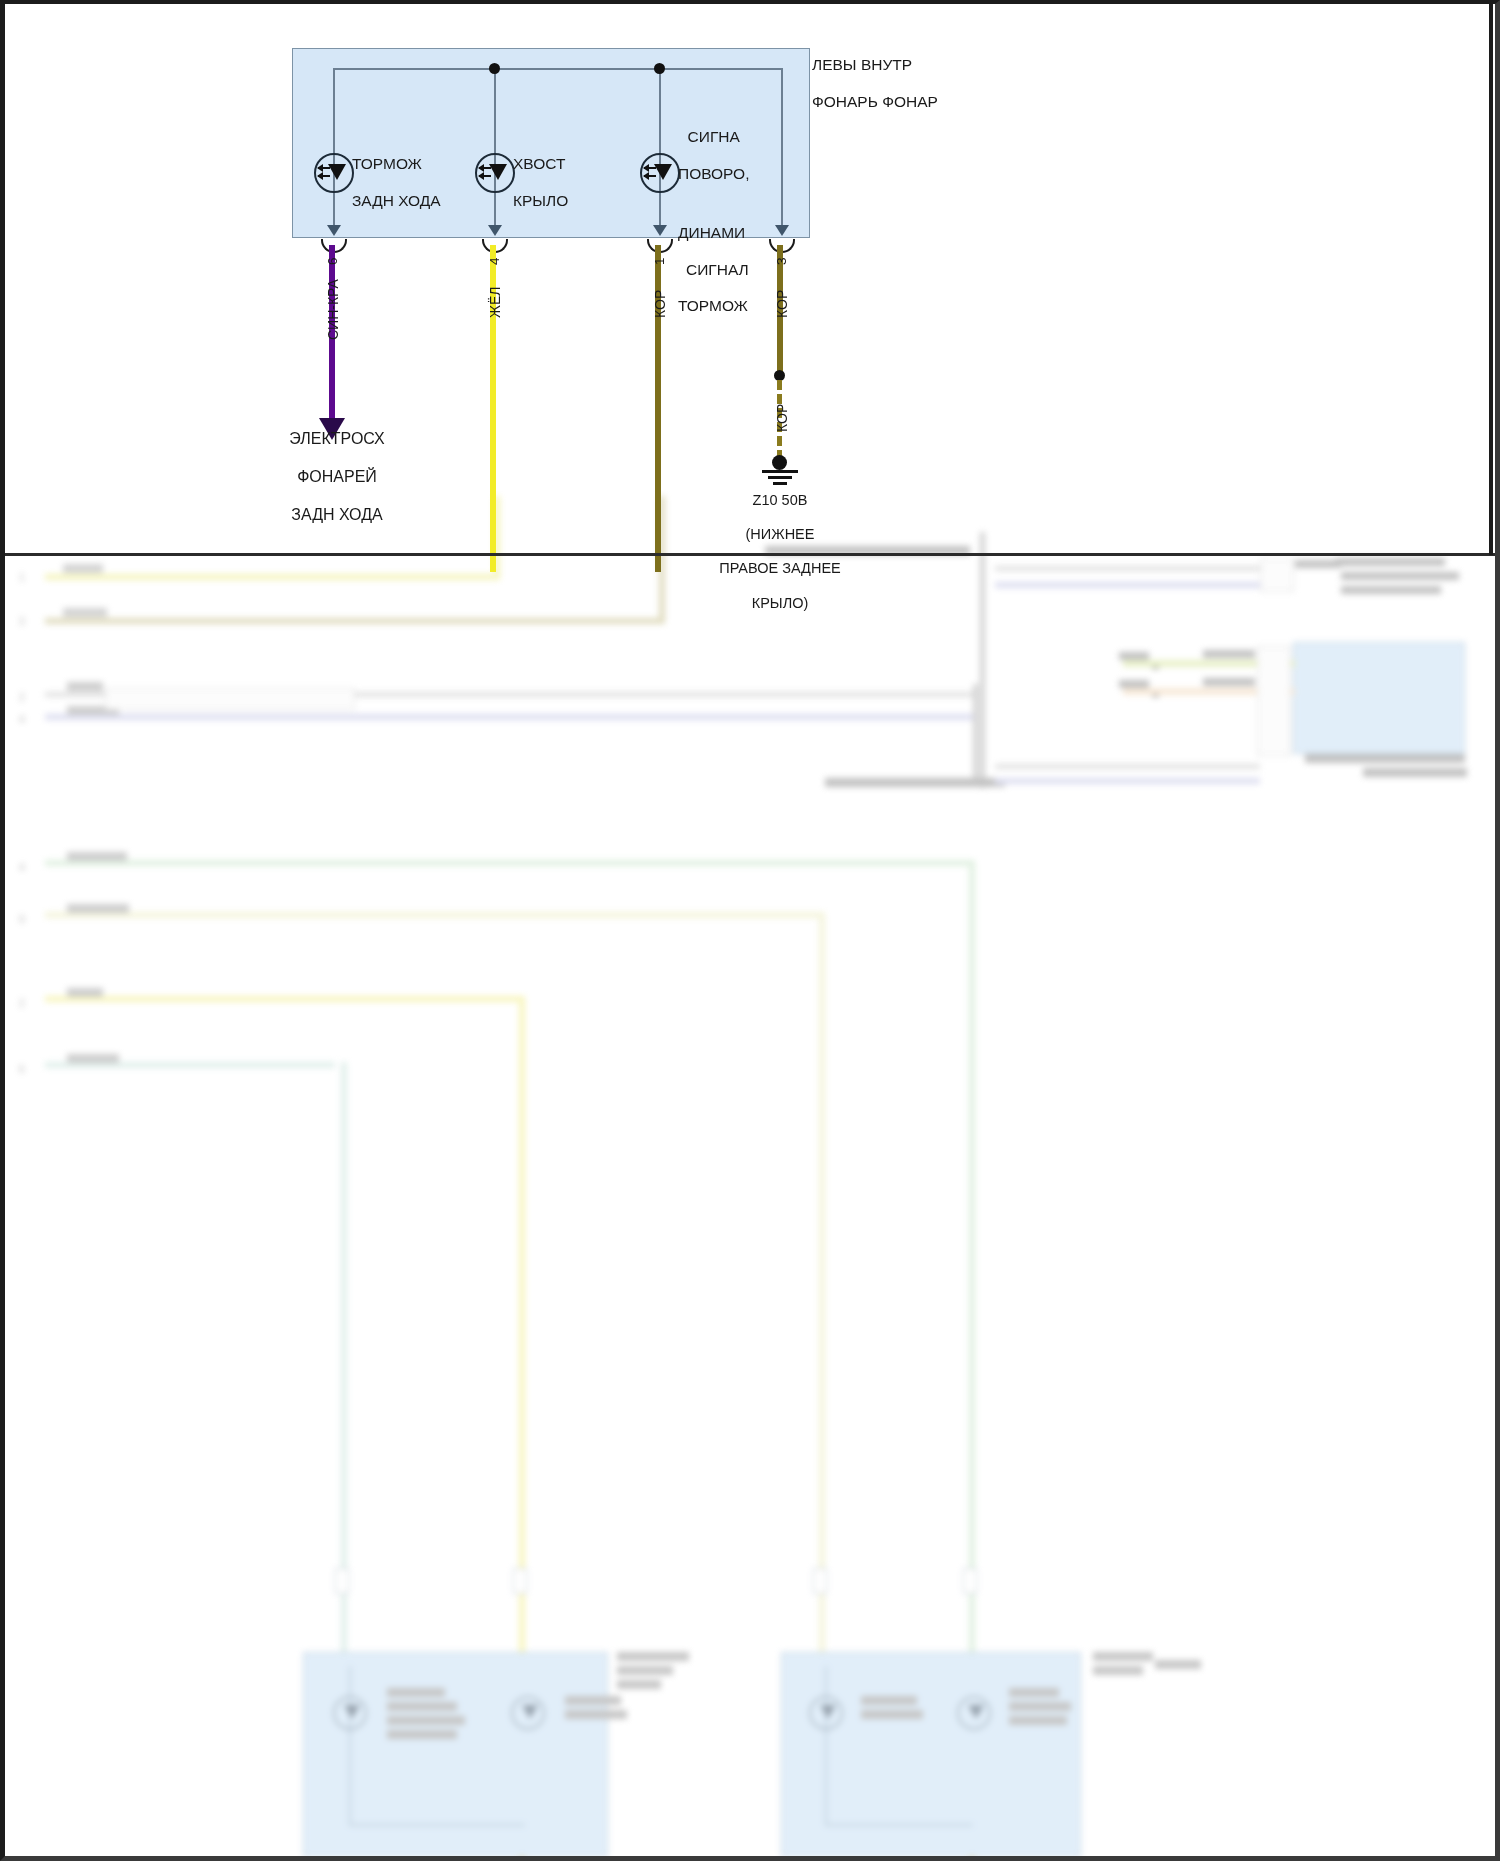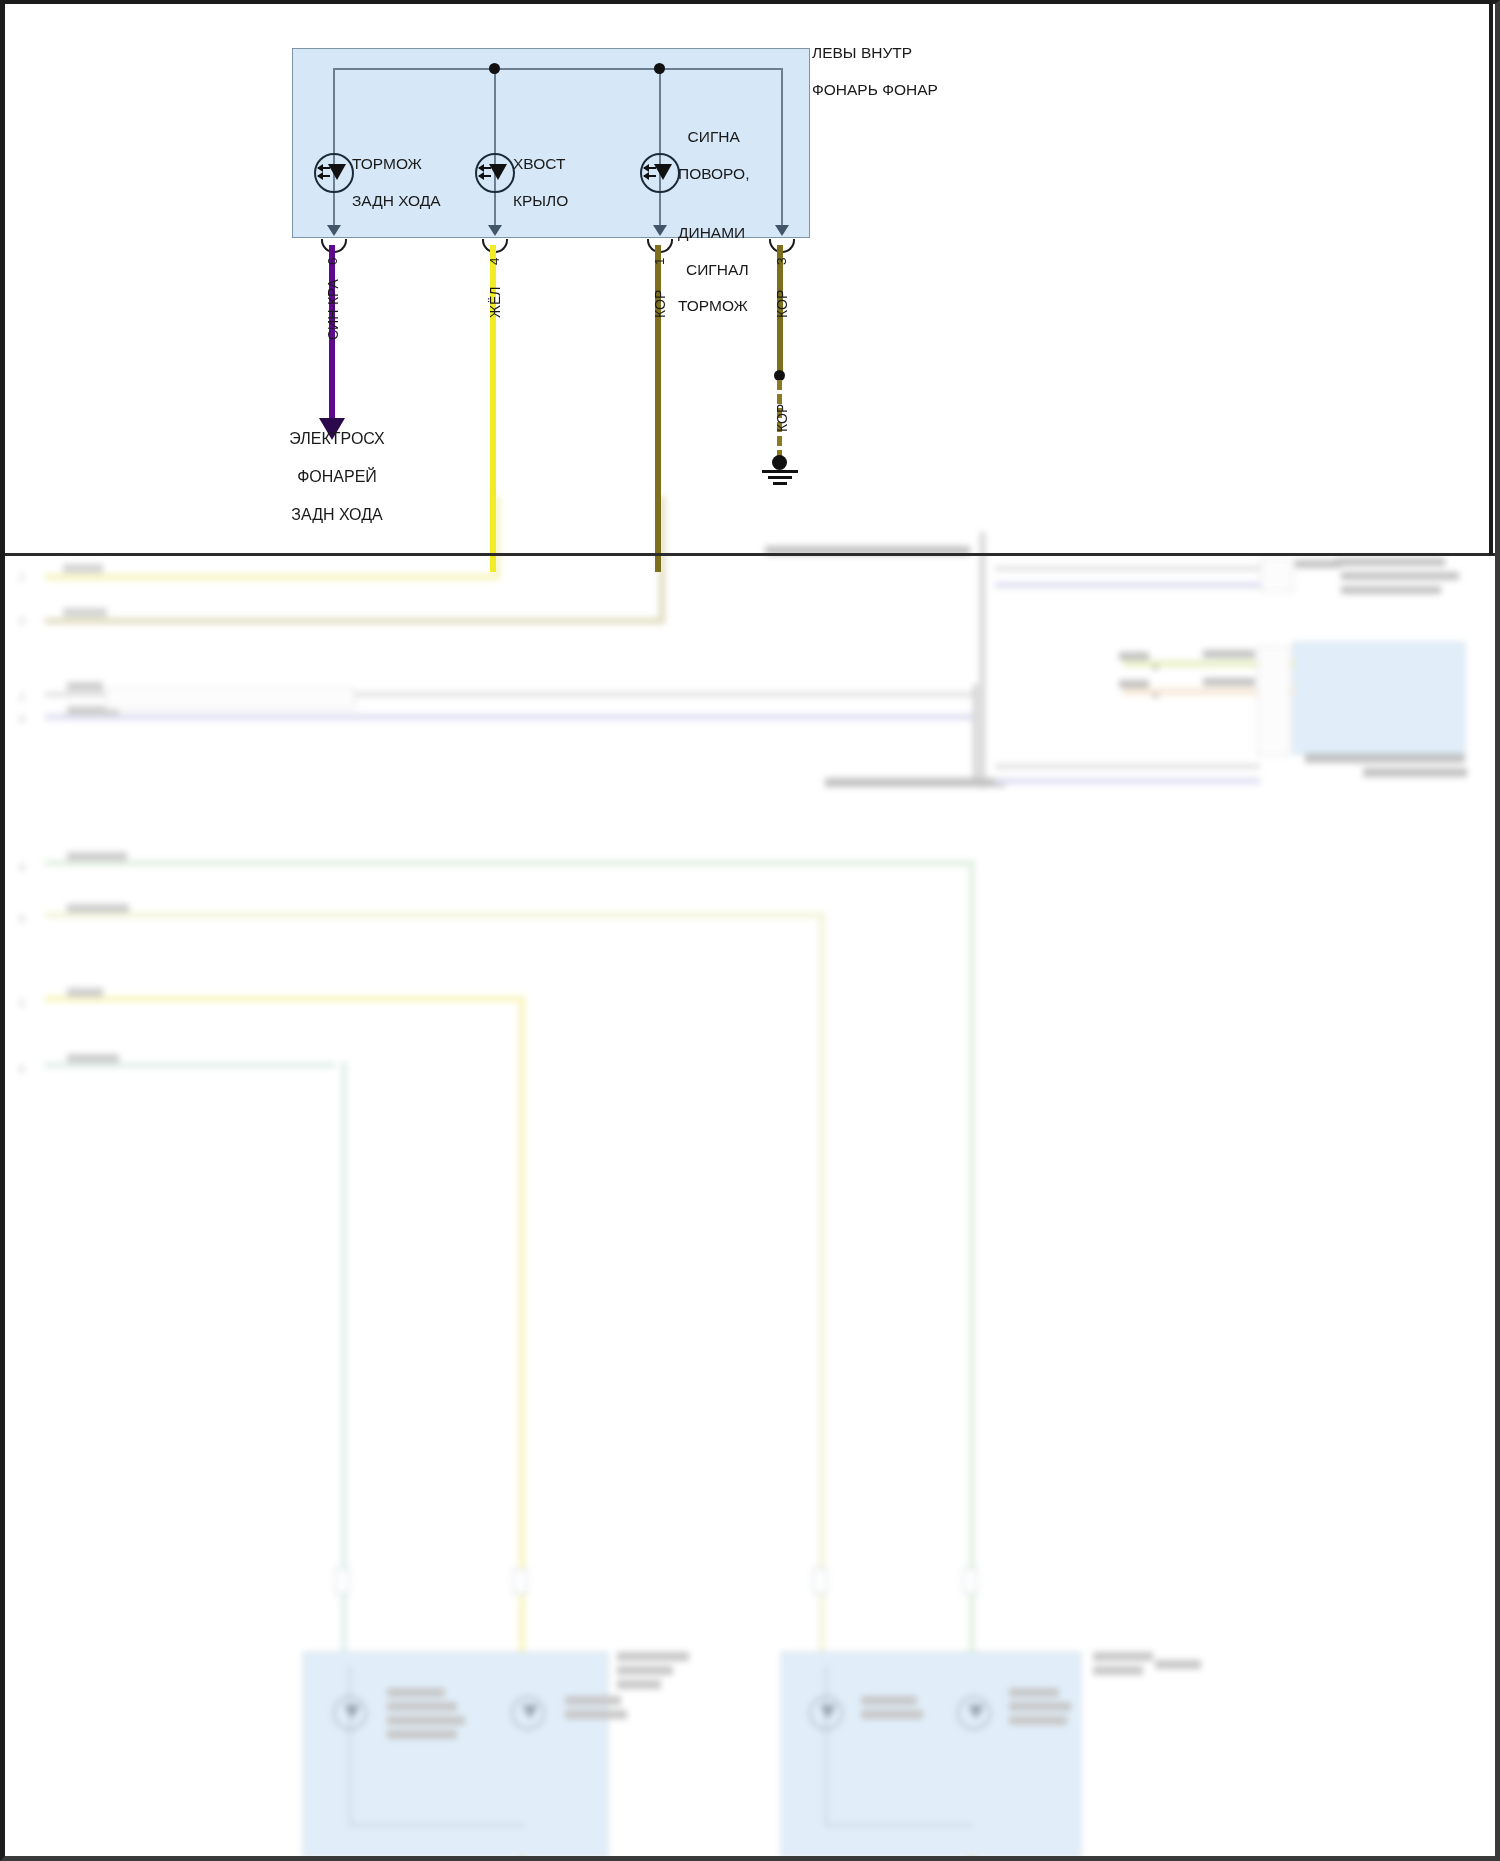--- a/index.html
+++ b/index.html
@@ -310,21 +310,21 @@
     <span class="tri"></span>
     <span class="ar1"></span>
     <span class="ar2"></span>
   </div>
   <div class="lbl" style="left:678px;top:128px;font-size:15.5px;"><span style="display: block; text-align: center;">СИГНА</span>
 <span style="display: block;">ПОВОРО,</span>
 <span style="display: block; margin-top: 23px;">ДИНАМИ</span>
 <span style="display: block; margin-left: 8px;">СИГНАЛ</span>
 <span style="display: block;">ТОРМОЖ</span></div>
 
-  <div class="lbl" style="left:812px;top:44px;font-size:15.5px;"><span style="display: block;">ЛЕВЫ ВНУТР</span>
+  <div class="lbl" style="left:812px;top:56px;font-size:15.5px;"><span style="display: block;">ЛЕВЫ ВНУТР</span>
 <span style="display: block;">ФОНАРЬ ФОНАР</span></div>
 
   <div class="conn-arrow" style="left:327px;top:225px;"></div>
   <div class="conn-cup" style="left:321px;top:239px;"></div>
 
   <div class="conn-arrow" style="left:488px;top:225px;"></div>
   <div class="conn-cup" style="left:482px;top:239px;"></div>
 
   <div class="conn-arrow" style="left:653px;top:225px;"></div>
   <div class="conn-cup" style="left:647px;top:239px;"></div>
@@ -354,18 +354,22 @@
 
   <div class="node" style="left:774px;top:370px;"></div>
   <div class="dashed-wire" style="left:777px;top:380px;height:80px;"></div>
   <div class="vert-lbl" style="left:774px;top:432px;font-size:14px;">КОР</div>
 
   <div class="gnd-dot" style="left:772px;top:455px;"></div>
   <div class="gnd-b1" style="left:762px;top:470px;width:36px;"></div>
   <div class="gnd-b2" style="left:768px;top:476px;width:24px;"></div>
   <div class="gnd-b3" style="left:773px;top:482px;width:14px;"></div>
 
+  <div class="lbl" style="left:680px;top:492px;font-size:14.5px;text-align:center;width:200px;"><span style="display: block;">Z10 50B</span>
+<span style="display: block;">(НИЖНЕЕ</span>
+<span style="display: block;">ПРАВОЕ ЗАДНЕЕ</span>
+<span style="display: block;">КРЫЛО)</span></div>
 
   <div id="outer-frame"></div>
   <div id="sharp-divider"></div>
   <div id="sharp-right-edge"></div>
 
 </div>
 
 </body></html>

